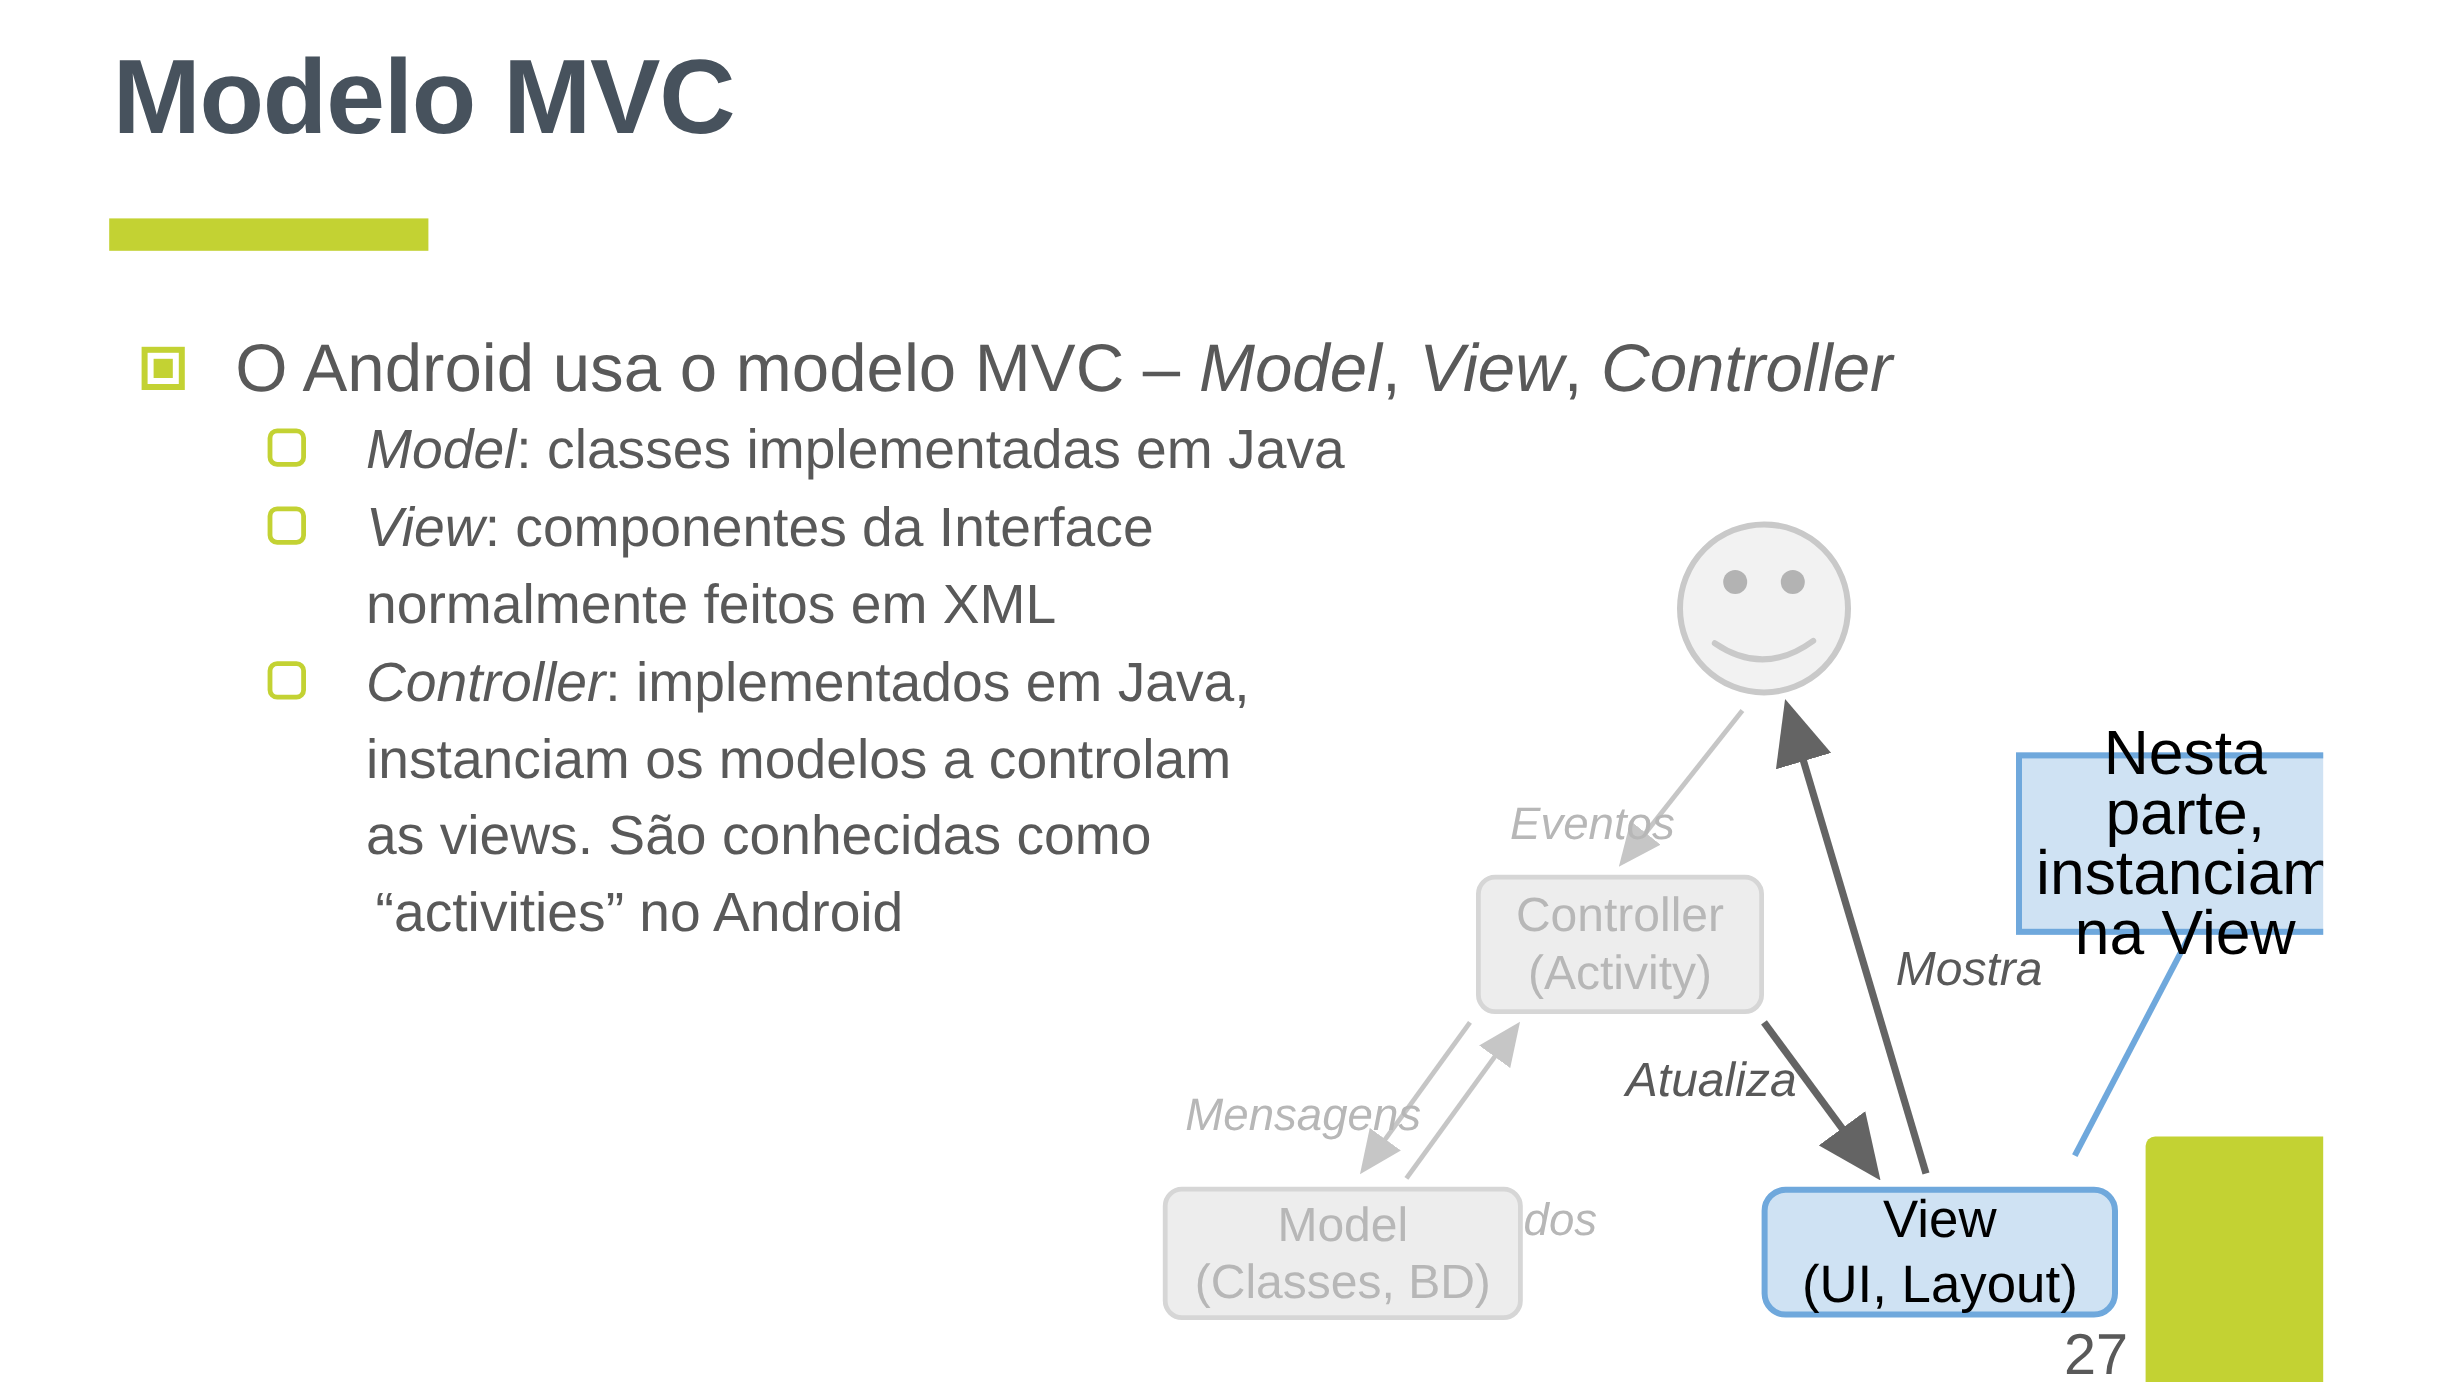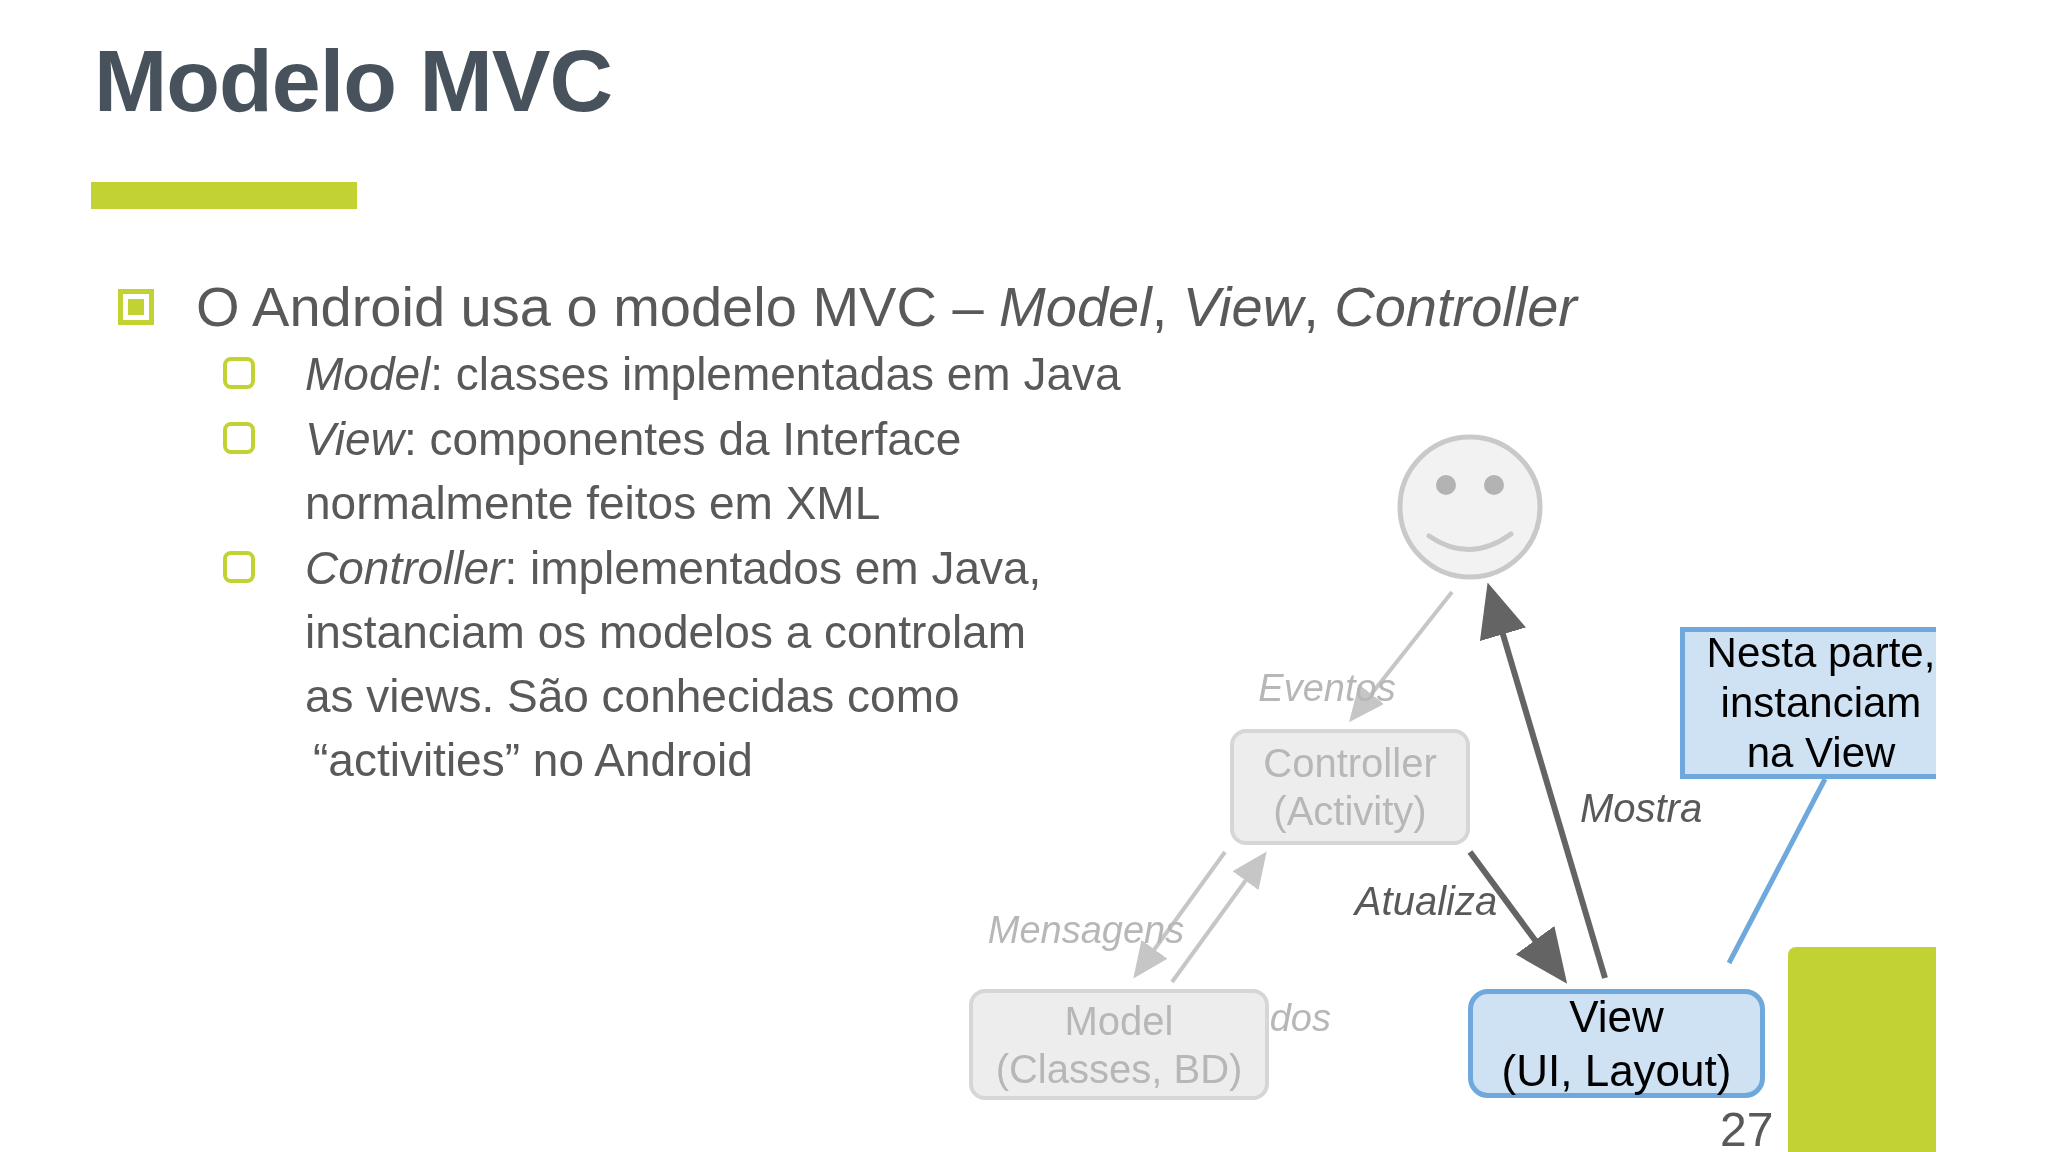--- a/index.html
+++ b/index.html
@@ -22,21 +22,21 @@
   
   .dlabel{font-style:italic;transform:translate(-50%,-50%);white-space:nowrap;}
   .dlabel.light{color:var(--gray-text);font-size:38px;margin-top:42px;}
   .dlabel.dark{color:var(--dark-text);font-size:40px;}
   
   .dbox{box-sizing:border-box;display:flex;flex-direction:column;align-items:center;justify-content:center;text-align:center;}
   .dbox.gray{background:var(--gray-fill);border:4px solid var(--gray-stroke);border-radius:16px;color:var(--gray-text);font-size:40px;line-height:48px;}
   .dbox.blue{background:var(--blue-fill);border:5px solid var(--blue-stroke);border-radius:20px;color:#000;font-size:44px;line-height:54px;}
   .callout{box-sizing:border-box;background:var(--blue-fill);border:5px solid var(--blue-stroke);
     display:flex;flex-direction:column;align-items:center;justify-content:center;text-align:center;
-    color:#000;font-size:42px;line-height:50px;}
+    color:#000;font-size:52px;line-height:50px;}
   .green-block{background:var(--green);border-top-left-radius:8px;}
   .page-number{font-size:48px;color:var(--dark-text);}
   svg.layer{position:absolute;left:0;top:0;width:2048px;height:1152px;}
 </style>
 </head>
 <body>
 
 <div class="slide">
 
   <div class="abs title">Modelo MVC</div>

